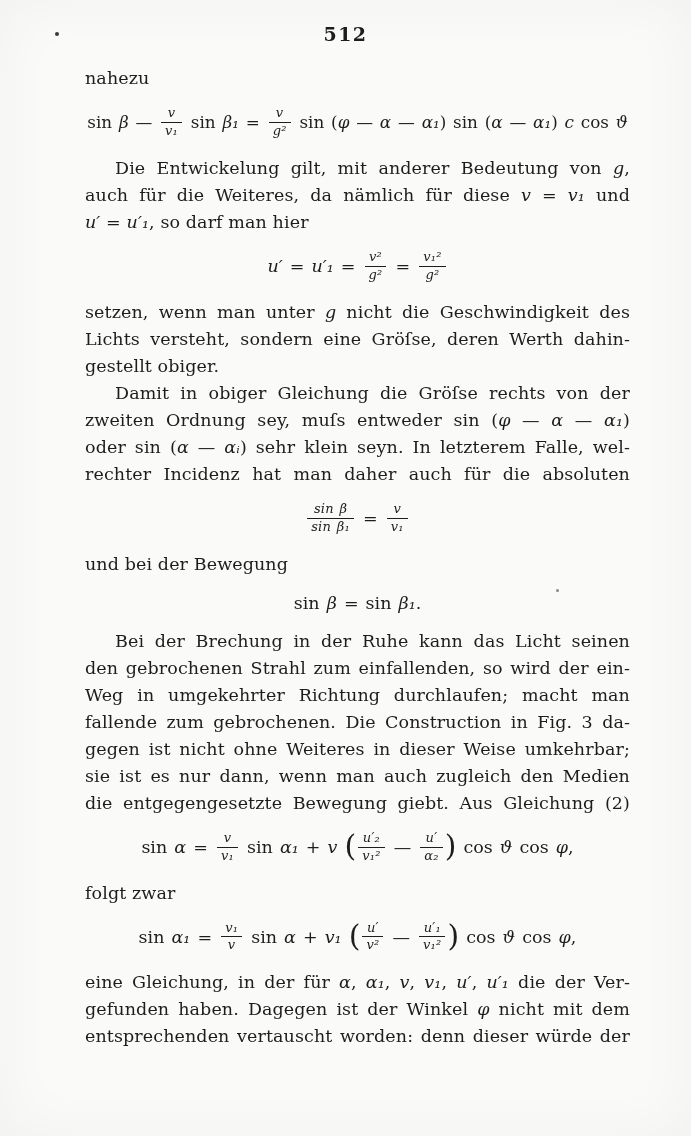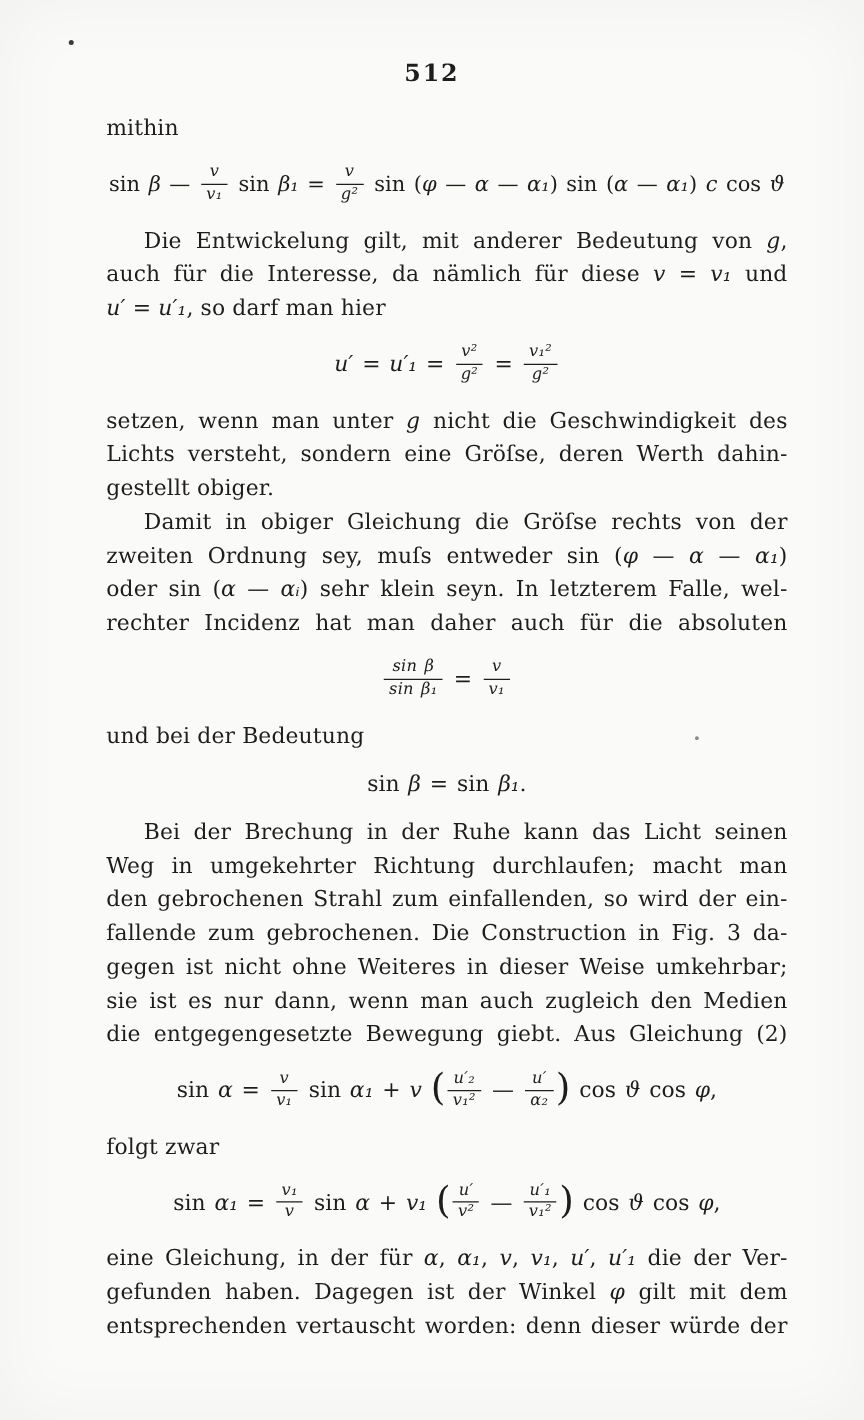--- a/index.html
+++ b/index.html
@@ -6,21 +6,21 @@
   body {
     width:691px; height:1136px;
     background:#fafaf8;
     color:#1e1d1b;
     font-family:"DejaVu Serif","Liberation Serif",serif;
     position:relative;
     box-shadow:inset 0 0 60px rgba(0,0,0,0.04);
   }
   .sheet { position:absolute; inset:0; }
   .page-number {
-    margin-top:48px;
+    margin-top:23px;
     text-align:center;
     font-size:19px;
     font-weight:bold;
     letter-spacing:1.5px;
   }
   .doc {
     width:545px;
     margin-left:85px;
     margin-top:20px;
   }
@@ -71,53 +71,53 @@
   .s2 { left:556px; top:589px; width:3px; height:3px; background:#8a8884; }
 </style>
 </head>
 <body>
 
 <div class="sheet">
   <div class="speck s1"></div>
   <div class="speck s2"></div>
   <div class="page-number">512</div>
   <div class="doc">
-      <div class="line"><span class="rm">mithin</span></div>
+      <div class="line"><span class="rm">nahezu</span></div>
       <div class="formula wide"><span class="rm">sin </span><span class="it">β</span><span class="rm"> — </span><span class="frac"><span class="fr-n">v</span><span class="fr-d">v₁</span></span><span class="rm"> sin </span><span class="it">β₁</span><span class="rm"> = </span><span class="frac"><span class="fr-n">v</span><span class="fr-d">g²</span></span><span class="rm"> sin (</span><span class="it">φ</span><span class="rm"> — </span><span class="it">α</span><span class="rm"> — </span><span class="it">α₁</span><span class="rm">) sin (</span><span class="it">α</span><span class="rm"> — </span><span class="it">α₁</span><span class="rm">) </span><span class="it">c</span><span class="rm"> cos </span><span class="it">ϑ</span></div>
       <div>
         <div class="line j ind"><span class="rm">Die Entwickelung gilt, mit anderer Bedeutung von </span><span class="it">g</span><span class="rm">,</span></div>
-        <div class="line j"><span class="rm">auch für die Interesse, da nämlich für diese </span><span class="it">v</span><span class="rm"> = </span><span class="it">v₁</span><span class="rm"> und</span></div>
+        <div class="line j"><span class="rm">auch für die Weiteres, da nämlich für diese </span><span class="it">v</span><span class="rm"> = </span><span class="it">v₁</span><span class="rm"> und</span></div>
         <div class="line"><span class="it">u′</span><span class="rm"> = </span><span class="it">u′₁</span><span class="rm">, so darf man hier</span></div>
       </div>
       <div class="formula"><span class="it">u′</span><span class="rm"> = </span><span class="it">u′₁</span><span class="rm"> = </span><span class="frac"><span class="fr-n">v²</span><span class="fr-d">g²</span></span><span class="rm"> = </span><span class="frac"><span class="fr-n">v₁²</span><span class="fr-d">g²</span></span></div>
       <div>
         <div class="line j"><span class="rm">setzen, wenn man unter </span><span class="it">g</span><span class="rm"> nicht die Geschwindigkeit des</span></div>
         <div class="line j"><span class="rm">Lichts versteht, sondern eine Gröſse, deren Werth dahin-</span></div>
         <div class="line"><span class="rm">gestellt obiger.</span></div>
       </div>
       <div>
         <div class="line j ind"><span class="rm">Damit in obiger Gleichung die Gröſse rechts von der</span></div>
         <div class="line j"><span class="rm">zweiten Ordnung sey, muſs entweder sin (</span><span class="it">φ</span><span class="rm"> — </span><span class="it">α</span><span class="rm"> — </span><span class="it">α₁</span><span class="rm">)</span></div>
         <div class="line j"><span class="rm">oder sin (</span><span class="it">α</span><span class="rm"> — </span><span class="it">αᵢ</span><span class="rm">) sehr klein seyn. In letzterem Falle, wel-</span></div>
         <div class="line j"><span class="rm">rechter Incidenz hat man daher auch für die absoluten</span></div>
       </div>
       <div class="formula"><span class="frac"><span class="fr-n">sin β</span><span class="fr-d">sin β₁</span></span><span class="rm"> = </span><span class="frac"><span class="fr-n">v</span><span class="fr-d">v₁</span></span></div>
-      <div class="line"><span class="rm">und bei der Bedeutung</span></div>
+      <div class="line"><span class="rm">und bei der Bewegung</span></div>
       <div class="formula"><span class="rm">sin </span><span class="it">β</span><span class="rm"> = sin </span><span class="it">β₁</span><span class="rm">.</span></div>
       <div>
         <div class="line j ind"><span class="rm">Bei der Brechung in der Ruhe kann das Licht seinen</span></div>
+        <div class="line j"><span class="rm">den gebrochenen Strahl zum einfallenden, so wird der ein-</span></div>
         <div class="line j"><span class="rm">Weg in umgekehrter Richtung durchlaufen; macht man</span></div>
-        <div class="line j"><span class="rm">den gebrochenen Strahl zum einfallenden, so wird der ein-</span></div>
         <div class="line j"><span class="rm">fallende zum gebrochenen. Die Construction in Fig. 3 da-</span></div>
         <div class="line j"><span class="rm">gegen ist nicht ohne Weiteres in dieser Weise umkehrbar;</span></div>
         <div class="line j"><span class="rm">sie ist es nur dann, wenn man auch zugleich den Medien</span></div>
         <div class="line j"><span class="rm">die entgegengesetzte Bewegung giebt. Aus Gleichung (2)</span></div>
       </div>
       <div class="formula"><span class="rm">sin </span><span class="it">α</span><span class="rm"> = </span><span class="frac"><span class="fr-n">v</span><span class="fr-d">v₁</span></span><span class="rm"> sin </span><span class="it">α₁</span><span class="rm"> + </span><span class="it">v</span><span class="rm"> </span><span class="paren">(</span><span class="frac"><span class="fr-n">u′₂</span><span class="fr-d">v₁²</span></span><span class="rm"> — </span><span class="frac"><span class="fr-n">u′</span><span class="fr-d">α₂</span></span><span class="paren">)</span><span class="rm"> cos </span><span class="it">ϑ</span><span class="rm"> cos </span><span class="it">φ</span><span class="rm">,</span></div>
       <div class="line"><span class="rm">folgt zwar</span></div>
       <div class="formula"><span class="rm">sin </span><span class="it">α₁</span><span class="rm"> = </span><span class="frac"><span class="fr-n">v₁</span><span class="fr-d">v</span></span><span class="rm"> sin </span><span class="it">α</span><span class="rm"> + </span><span class="it">v₁</span><span class="rm"> </span><span class="paren">(</span><span class="frac"><span class="fr-n">u′</span><span class="fr-d">v²</span></span><span class="rm"> — </span><span class="frac"><span class="fr-n">u′₁</span><span class="fr-d">v₁²</span></span><span class="paren">)</span><span class="rm"> cos </span><span class="it">ϑ</span><span class="rm"> cos </span><span class="it">φ</span><span class="rm">,</span></div>
       <div>
         <div class="line j"><span class="rm">eine Gleichung, in der für </span><span class="it">α</span><span class="rm">, </span><span class="it">α₁</span><span class="rm">, </span><span class="it">v</span><span class="rm">, </span><span class="it">v₁</span><span class="rm">, </span><span class="it">u′</span><span class="rm">, </span><span class="it">u′₁</span><span class="rm"> die der Ver-</span></div>
-        <div class="line j"><span class="rm">gefunden haben. Dagegen ist der Winkel </span><span class="it">φ</span><span class="rm"> gilt mit dem</span></div>
+        <div class="line j"><span class="rm">gefunden haben. Dagegen ist der Winkel </span><span class="it">φ</span><span class="rm"> nicht mit dem</span></div>
         <div class="line j"><span class="rm">entsprechenden vertauscht worden: denn dieser würde der</span></div>
       </div>
     </div>
 </div>
 
 </body></html>

